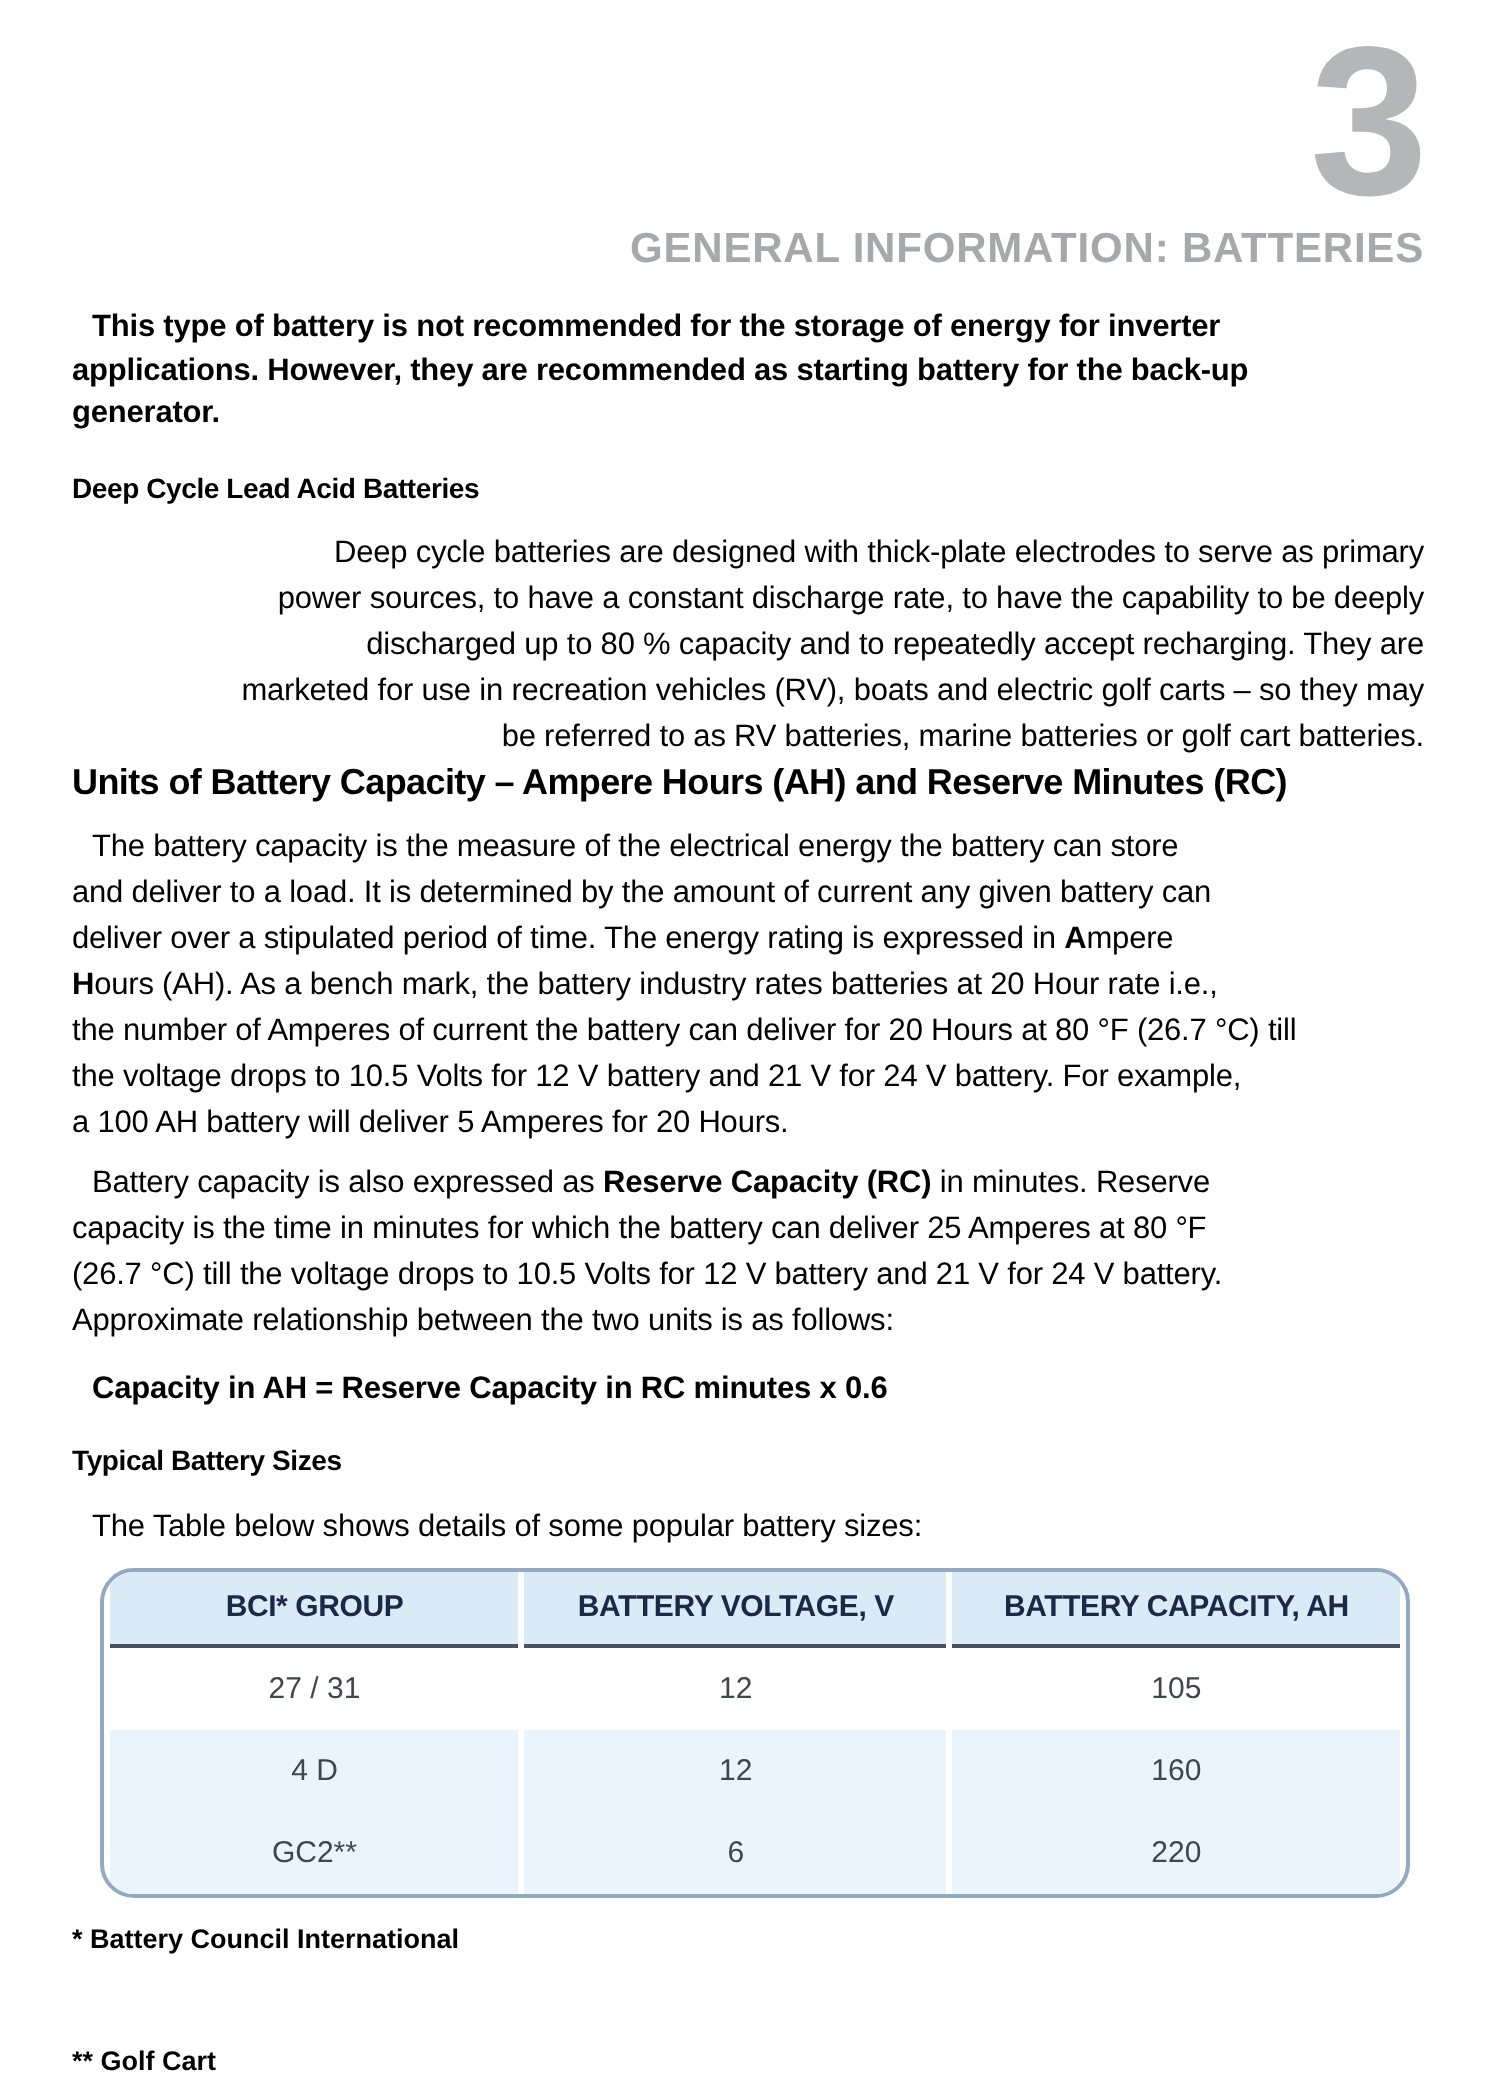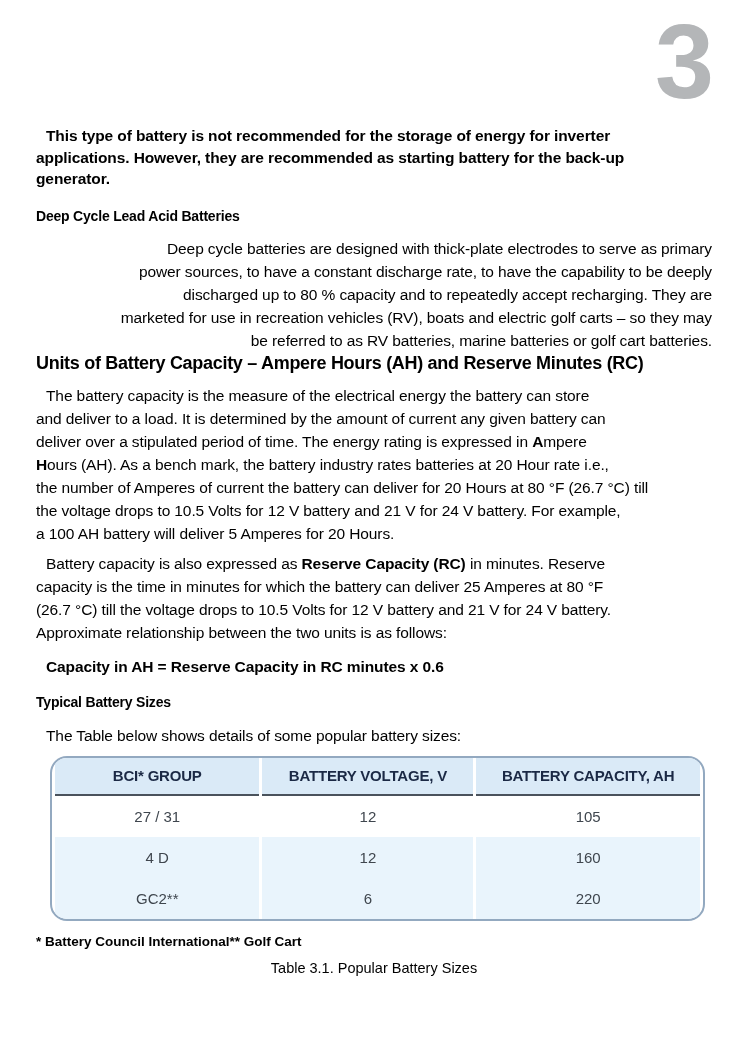--- a/index.html
+++ b/index.html
@@ -32,32 +32,33 @@
   .table-wrap{margin:9px 0 0 14px;width:655px;border:2px solid var(--table-border);border-radius:17px;overflow:hidden;background:#fff;}
   table{width:100%;border-collapse:separate;border-spacing:3px 0;table-layout:fixed;}
   th,td{text-align:center;vertical-align:middle;}
   th{height:38px;background:var(--table-header-bg);color:var(--table-header-text);
      font-size:15px;font-weight:bold;border-bottom:2px solid var(--header-separator);letter-spacing:-0.2px;}
   td{height:41px;font-size:15px;color:var(--table-cell-text);}
   tr.alt td{background:var(--table-alt-row-bg);}
   tr.first th{background:var(--table-header-bg);}
   col.c1{width:32%;} col.c2{width:33%;} col.c3{width:35%;}
 
-  .footnotes{display:flex;margin-top:13px;font-size:13.5px;font-weight:bold;}
+  .footnotes{display:flex;gap:46px;margin-top:13px;font-size:13.5px;font-weight:bold;flex-direction:column;}
   .caption{margin-top:11px;text-align:center;font-size:14.5px;}
   .page-number{position:absolute;right:39px;top:1055px;font-size:16.5px;font-weight:bold;}
 </style>
 </head>
 <body>
 
 <div class="page">
   <div class="content">
 
     <div class="page-header">
       <div class="chapter-num">3</div>
+      <div class="chapter-title">GENERAL INFORMATION: BATTERIES</div>
     </div>
 
     <p class="intro">This type of battery is not recommended for the storage of energy for inverter
 applications. However, they are recommended as starting battery for the back-up
 generator.</p>
 
     <h2 class="h-deep">Deep Cycle Lead Acid Batteries</h2>
     <p class="body p-deep">Deep cycle batteries are designed with thick-plate electrodes to serve as primary
 power sources, to have a constant discharge rate, to have the capability to be deeply
 discharged up to 80 % capacity and to repeatedly accept recharging. They are

